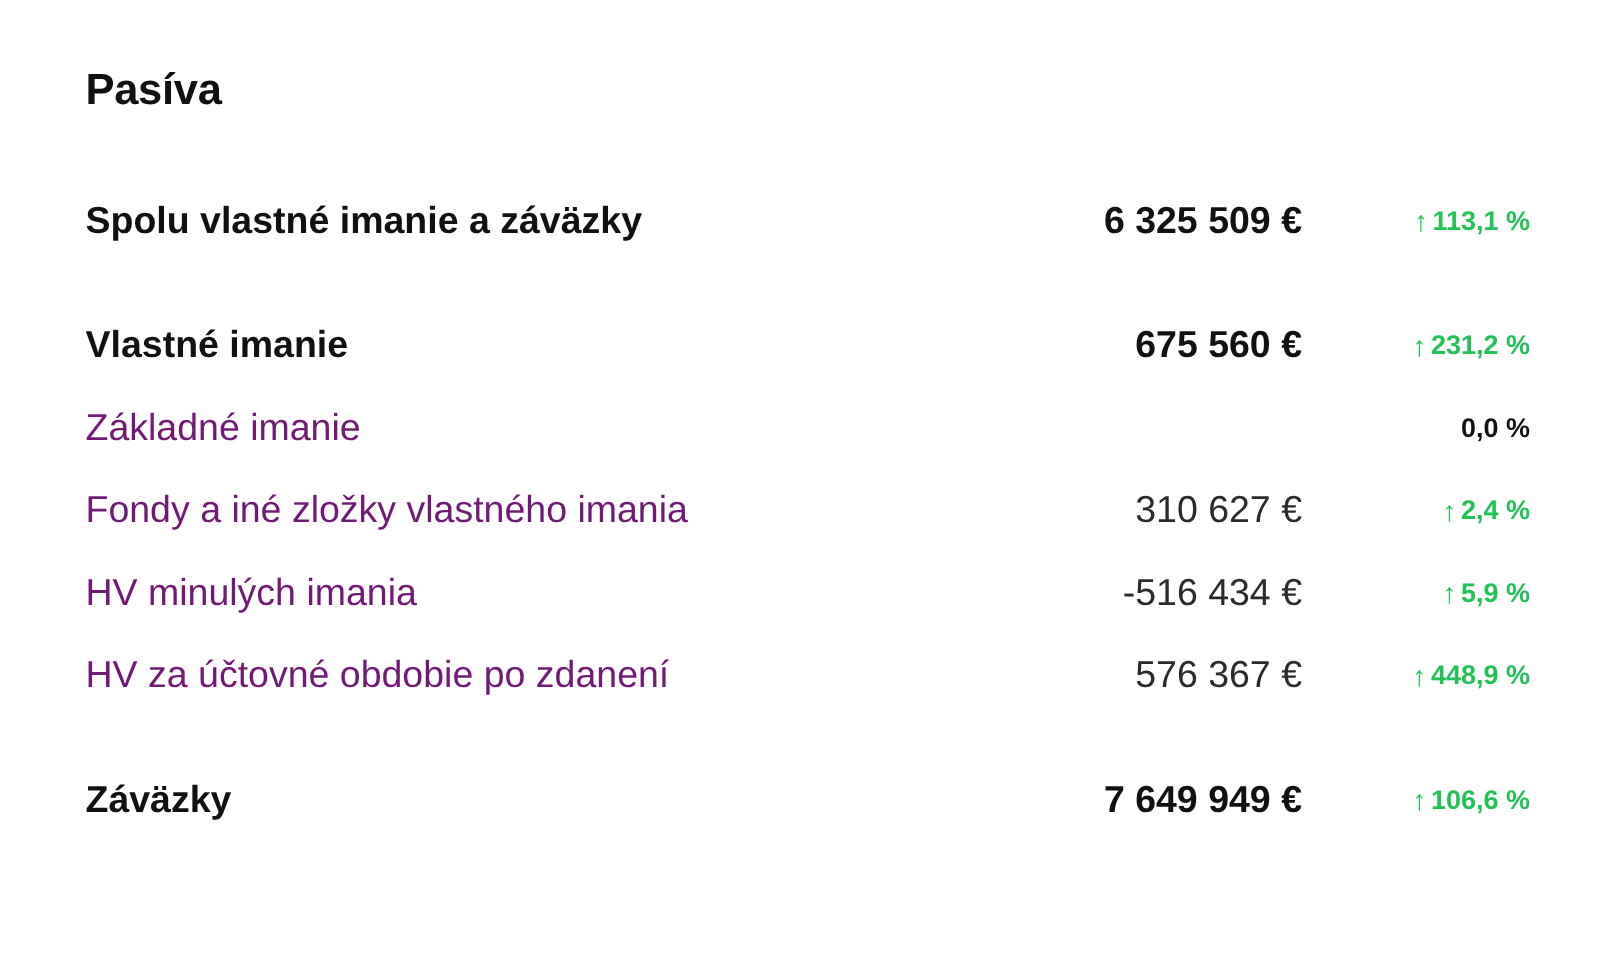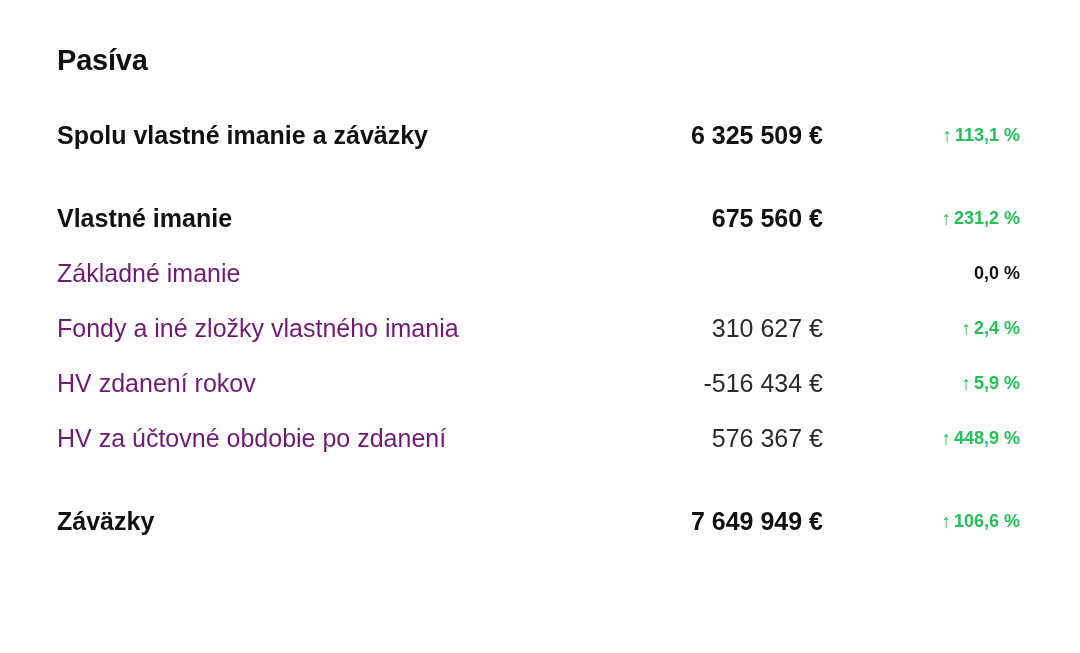--- a/index.html
+++ b/index.html
@@ -26,24 +26,23 @@
     font-weight: bold;
     letter-spacing: -0.2px;
     margin: 0 0 30px 0;
     color: #111111;
   }
   .rows {
     display: block;
   }
   .row {
     display: flex;
-    align-items: center;
+    align-items: flex-end;
     width: 963px;
     height: 55px;
-    gap: 45px;
   }
   .label {
     flex: 1 1 auto;
     font-size: 25px;
     line-height: 30px;
     color: #701a75;
     white-space: nowrap;
   }
   .row.bold .label {
     font-weight: bold;
@@ -133,21 +132,21 @@
     <div class="row">
       <div class="label">Fondy a iné zložky vlastného imania</div>
       <div class="value">310 627 €</div>
       <div class="change up">
         <span class="arrow">↑</span>
         <span>2,4 %</span>
       </div>
     </div>
 
     <div class="row">
-      <div class="label">HV zdanení rokov</div>
+      <div class="label">HV minulých imania</div>
       <div class="value">-516 434 €</div>
       <div class="change up">
         <span class="arrow">↑</span>
         <span>5,9 %</span>
       </div>
     </div>
 
     <div class="row">
       <div class="label">HV za účtovné obdobie po zdanení</div>
       <div class="value">576 367 €</div>

